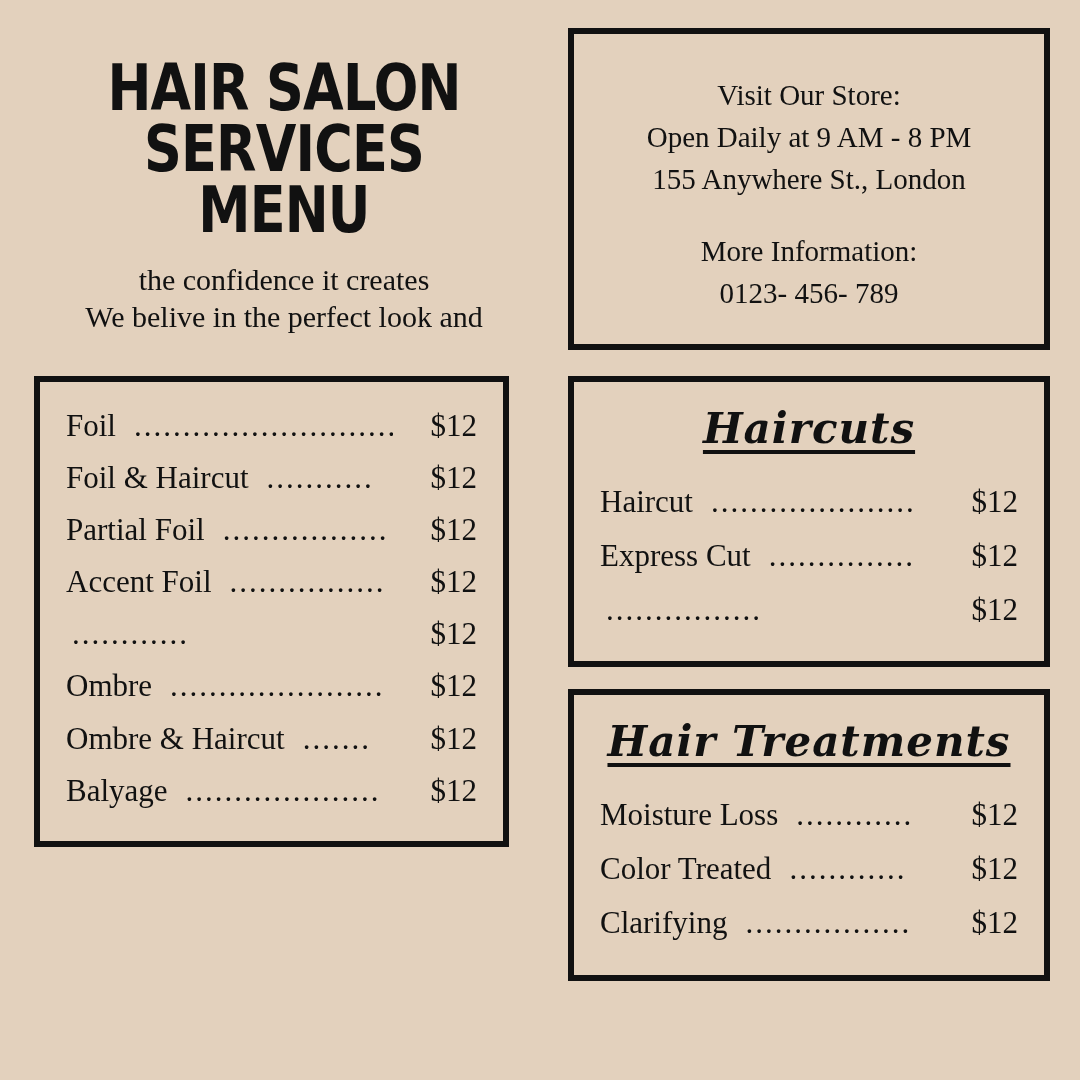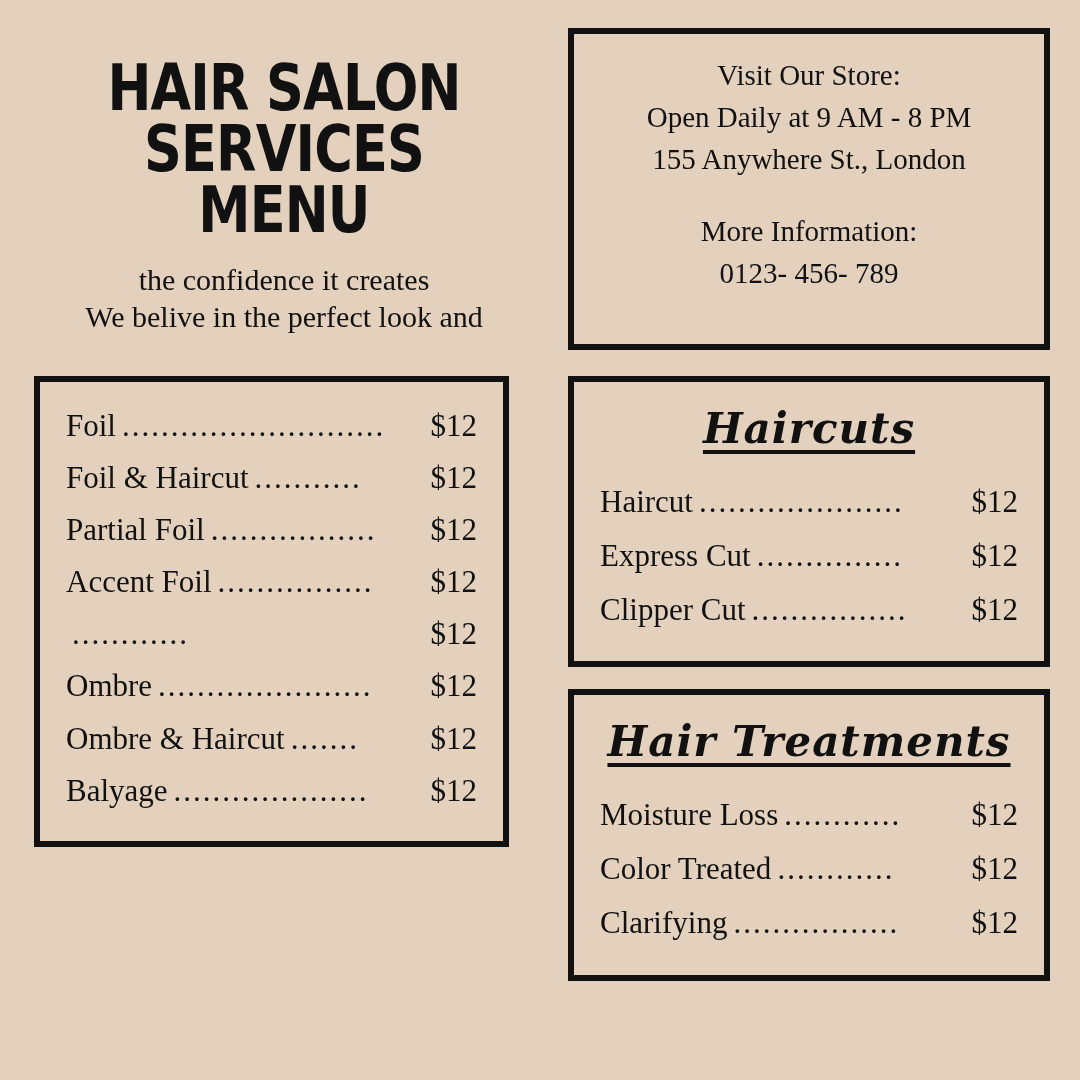--- a/index.html
+++ b/index.html
@@ -56,21 +56,21 @@
     margin-top: 22px;
     font-size: 30px;
     line-height: 1.22;
     padding: 0 6px;
   }
 
   .store-box {
     width: 482px;
     box-sizing: border-box;
     border: 6px solid #111111;
-    padding: 20px 20px 34px;
+    padding: 40px 20px 34px;
     text-align: center;
     height: 322px;
   }
   .store-line {
     font-size: 29px;
     line-height: 1.45;
   }
   .store-gap {
     height: 30px;
   }
@@ -105,20 +105,21 @@
     margin: 4px 0 22px;
   }
 
   .item {
     display: flex;
     align-items: baseline;
     font-size: 31px;
     line-height: 1.1;
     padding: 8px 0;
     white-space: nowrap;
+    gap: 12px;
   }
   .item-name {
     flex: 0 0 auto;
   }
   .leader {
     flex: 1 1 auto;
     overflow: hidden;
     margin: 0 6px;
     letter-spacing: 2px;
     font-size: 31px;
@@ -220,21 +221,20 @@
           <span class="item-name">Haircut</span>
           <span class="leader">.....................</span>
           <span class="price">$12</span>
         </div>
         <div class="item">
           <span class="item-name">Express Cut</span>
           <span class="leader">...............</span>
           <span class="price">$12</span>
         </div>
         <div class="item">
-          <span class="item-name">Clipper Cut</span>
           <span class="leader">................</span>
           <span class="price">$12</span>
         </div>
       </div>
 
       <div class="card card-treatments">
         <div class="card-title">Hair Treatments</div>
 
         <div class="item">
           <span class="item-name">Moisture Loss</span>

